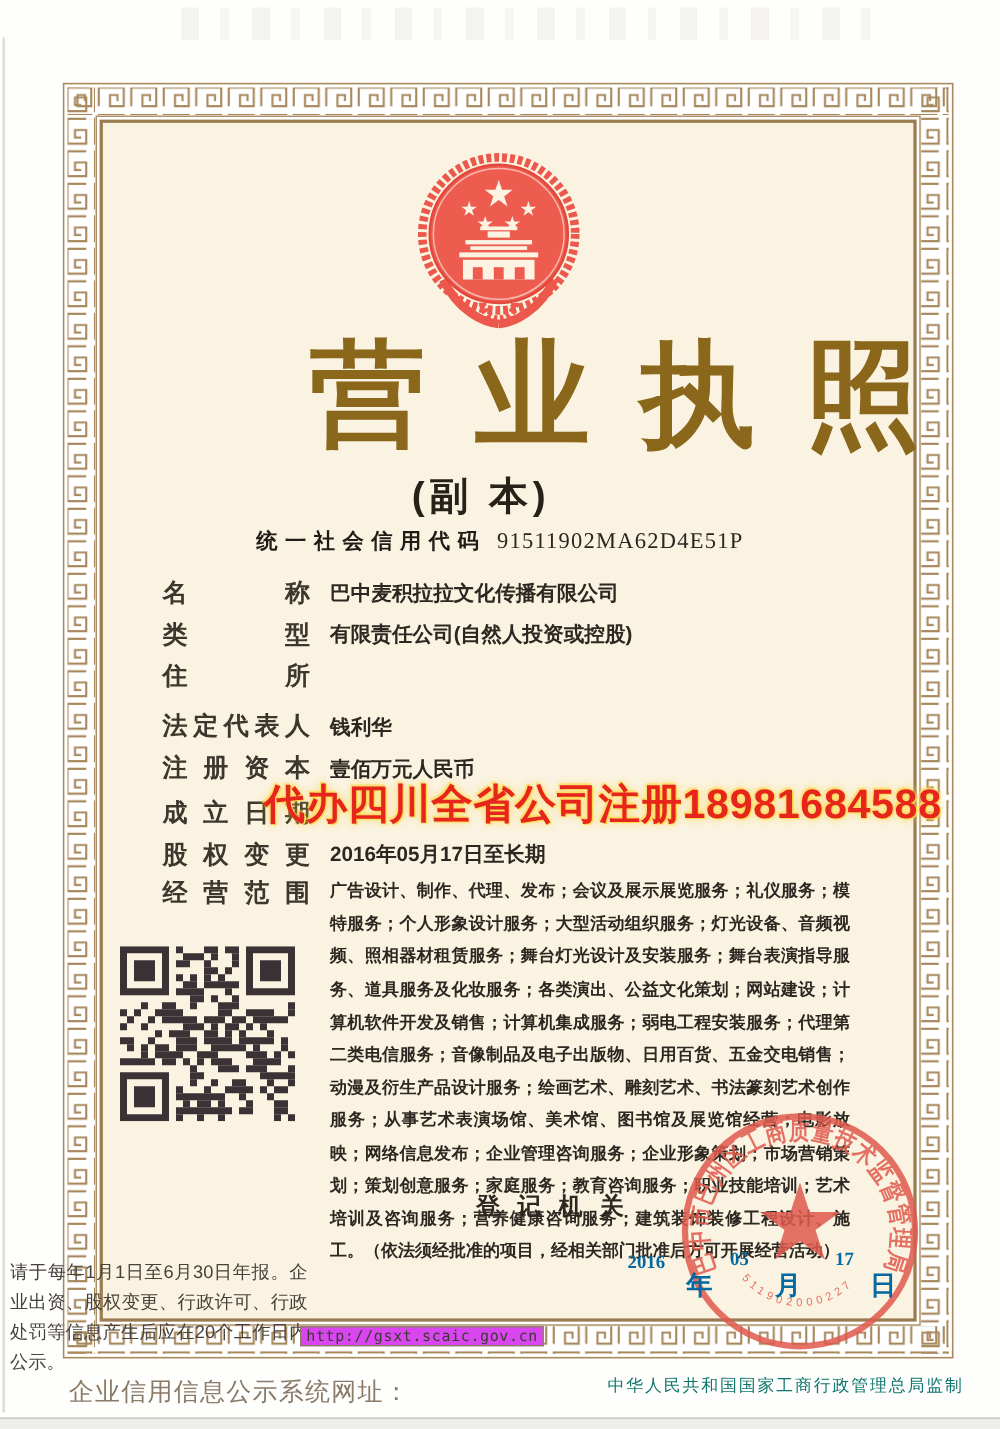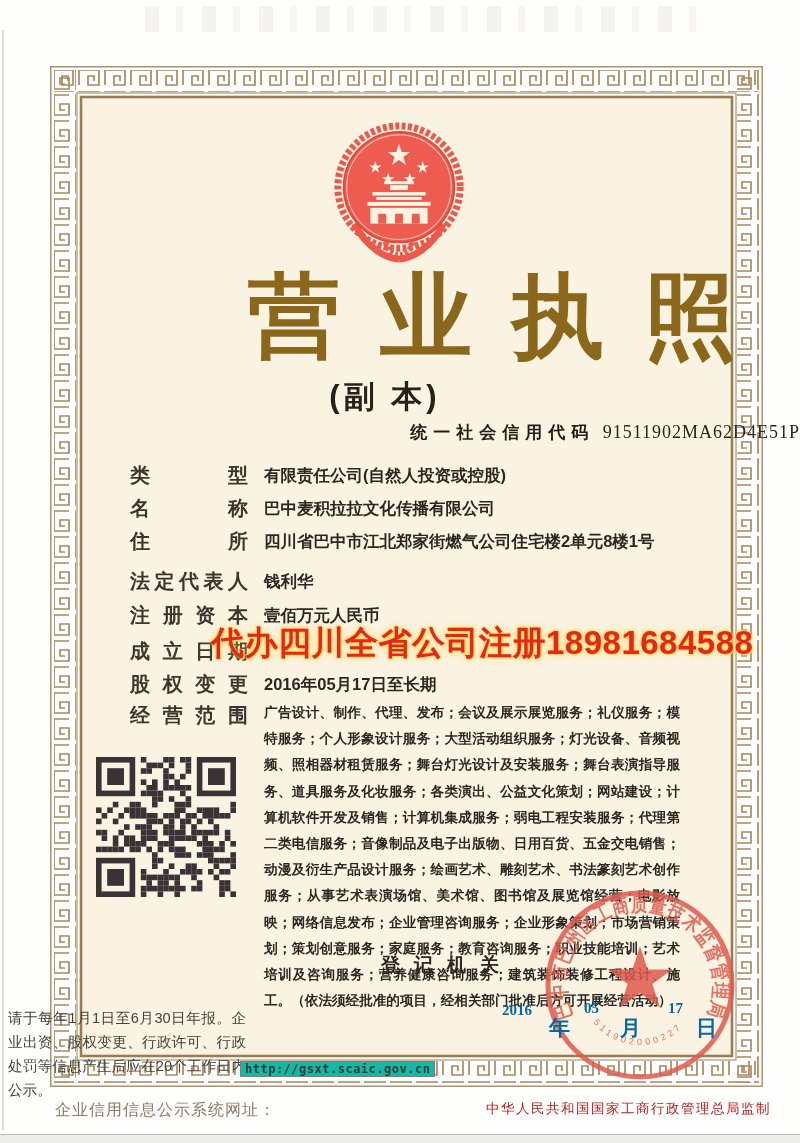--- a/index.html
+++ b/index.html
@@ -26,21 +26,21 @@
   
   .doc-title{
     left:52px;top:270px;width:784px;text-align:center;
     font-size:92px;font-weight:bold;color:#8a671b;line-height:1.02;
     letter-spacing:40px;text-indent:40px;white-space:nowrap;padding-left:48px;
   }
   .doc-subtitle{
     left:52px;top:376px;width:662px;text-align:center;
     font-size:31px;font-weight:bold;color:#262219;letter-spacing:4px;text-indent:4px;
   }
-  .code-line{left:0;top:421px;width:800px;text-align:right;white-space:nowrap;}
+  .code-line{left:0;top:421px;width:800px;text-align:center;white-space:nowrap;}
   .code-label{font-size:17px;font-weight:bold;color:#1f1c16;letter-spacing:6px;}
   .code-value{font-family:"Liberation Serif",serif;font-size:18px;color:#2a261f;letter-spacing:1px;margin-left:4px;}
 
   
   .fields{left:130px;top:463px;width:550px;}
   .frow{display:flex;align-items:flex-start;}
   .flabel{
     width:118px;flex:0 0 118px;font-size:20px;font-weight:bold;color:#3c372d;
     text-align:justify;text-align-last:justify;line-height:24px;
   }
@@ -73,25 +73,25 @@
   .d-month{left:584px;top:1000px;} .d-munit{left:620px;top:1014px;}
   .d-day{left:668px;top:1000px;} .d-dunit{left:696px;top:1014px;}
 
   
   .annual-notice{
     left:8px;top:1006px;width:238px;z-index:15;
     font-size:14.6px;font-weight:normal;color:#46413a;line-height:24px;text-align:justify;
   }
   .url-chip{
     left:240px;top:1061px;z-index:16;
-    font-family:"DejaVu Sans Mono",monospace;font-size:12px;font-weight:bold;color:#3d3a33;
-    background:#14b8a6;border:1px solid #8b7c5f;padding:0 4px;letter-spacing:.5px;
-  }
-  .footer-left{left:55px;top:1100px;font-size:16px;color:#8a7a68;letter-spacing:1px;}
-  .footer-right{left:486px;top:1100px;font-size:13.5px;color:#b91c1c;letter-spacing:1.5px;}
+    font-family:"DejaVu Sans Mono",monospace;font-size:12px;font-weight:normal;color:#3d3a33;
+    background:#d946ef;border:1px solid #8b7c5f;padding:0 4px;letter-spacing:.5px;
+  }
+  .footer-left{left:55px;top:1100px;font-size:20px;color:#8a7a68;letter-spacing:1px;}
+  .footer-right{left:486px;top:1100px;font-size:13.5px;color:#0f766e;letter-spacing:1.5px;}
 </style>
 </head>
 <body>
 
 <div class="abs scan-artifact-strip"></div>
 <div class="abs scan-edge-left"></div>
 <div class="abs scan-bottom-strip"></div>
 
 <div class="abs frame">
   <svg width="713" height="1021" viewBox="0 0 713 1021">
@@ -145,30 +145,29 @@
 
 <div class="abs doc-title">营业执照</div>
 <div class="abs doc-subtitle">(副 本)</div>
 <div class="abs code-line">
   <span class="code-label">统一社会信用代码</span>
   <span class="code-value">91511902MA62D4E51P</span>
 </div>
 
 <div class="abs fields">
   <div class="frow mb9">
+    <div class="flabel">名称</div>
+    <div class="fvalue">巴中麦积拉拉文化传播有限公司</div>
+  </div>
+  <div class="frow mb9">
     <div class="flabel">类型</div>
     <div class="fvalue">有限责任公司(自然人投资或控股)</div>
   </div>
-  <div class="frow mb9">
-    <div class="flabel">名称</div>
-    <div class="fvalue">巴中麦积拉拉文化传播有限公司</div>
-  </div>
   <div class="frow mb18">
     <div class="flabel">住所</div>
-    <div class="fvalue">四川省巴中市江北郑家街燃气公司住宅楼2单元8楼1号</div>
   </div>
   <div class="frow mb10">
     <div class="flabel">法定代表人</div>
     <div class="fvalue">钱利华</div>
   </div>
   <div class="frow mb10">
     <div class="flabel">注册资本</div>
     <div class="fvalue">壹佰万元人民币</div>
   </div>
   <div class="frow mb9">

